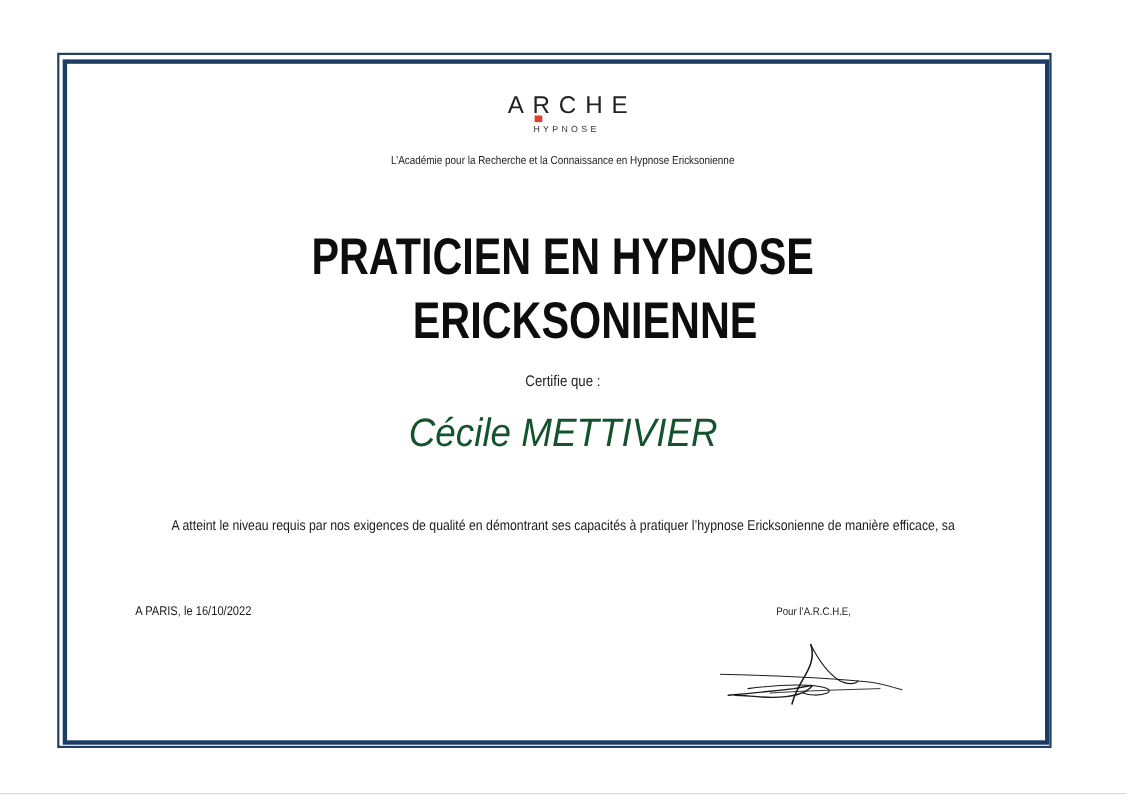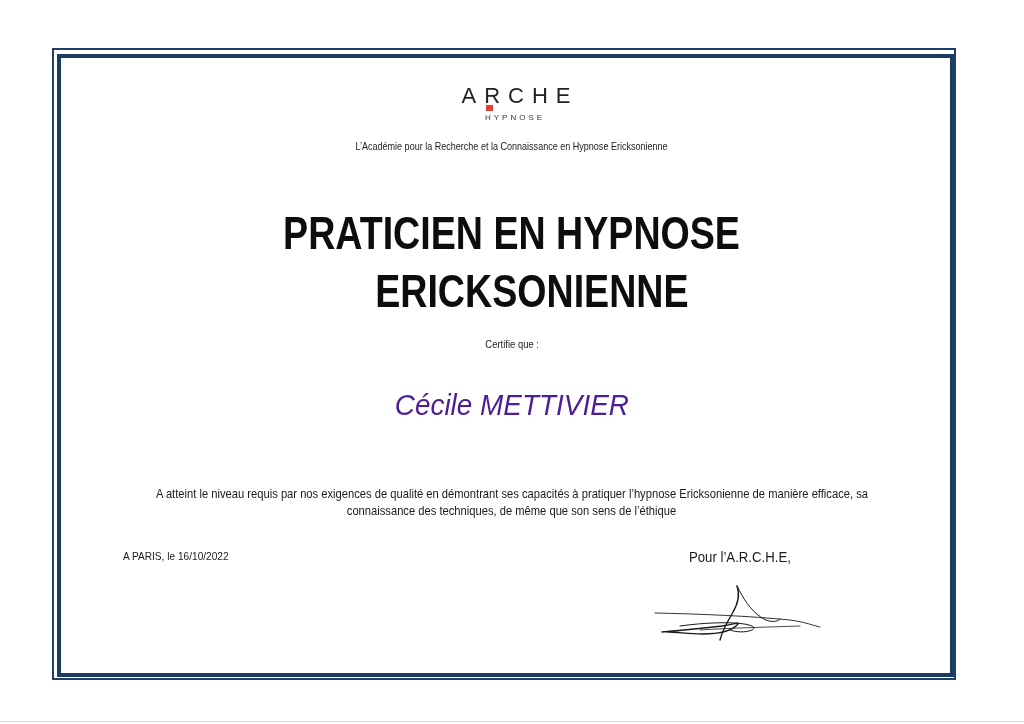--- a/index.html
+++ b/index.html
@@ -11,27 +11,27 @@
   .center { left:0; width:1024px; text-align:center; white-space:nowrap; }
   .logo-word { top:83px; font-size:22px; letter-spacing:8px; color:#222; padding-left:8px; }
   .logo-mark { left:486px; top:105px; width:7px; height:6px; }
   .logo-sub { top:113px; font-size:8px; letter-spacing:3px; color:#333; padding-left:3px; }
   .cond { display:inline-block; transform:scaleX(0.86); transform-origin:center; }
   .subtitle { top:140px; font-size:10.5px; color:#222;text-decoration:underline; }
   .title { font-weight:bold; font-size:47px; color:#0d0d0d; letter-spacing:0px; }
   .title .cond { transform:scaleX(0.80); }
   .t1 { top:205px; }
   .t2 { top:263px;padding-left:20px; }
-  .certifie { top:338px; font-size:11px; color:#222; }
-  .name { top:388px; font-size:30px; font-style:italic; color:#4c1d95; }
+  .certifie { top:338px; font-size:14px; color:#222; }
+  .name { top:372px; font-size:36px; font-style:italic; color:#14532d; }
   .name .cond { transform:scaleX(0.93); }
-  .body { top:469px; font-size:13px; color:#1a1a1a; line-height:17px;margin-top:16px; }
+  .body { top:469px; font-size:13px; color:#1a1a1a; line-height:17px; }
   .body .cond { transform:scaleX(0.86); }
   .place { left:123px; top:550px; font-size:11.5px; color:#1a1a1a; transform:scaleX(0.88); transform-origin:left; white-space:nowrap; }
-  .sign-block { left:640px; top:549px; width:200px; text-align:center; font-size:15px; line-height:15px; color:#1a1a1a; white-space:nowrap; }
+  .sign-block { left:640px; top:549px; width:200px; text-align:center; font-size:10px; line-height:15px; color:#1a1a1a; white-space:nowrap; }
   .sign-block .cond { transform:scaleX(0.88); }
   .signature { left:640px; top:580px; width:200px; height:70px; }
 </style>
 </head>
 <body>
 
 <div class="abs page-edge"></div>
 
 <div class="abs frame-outer"></div>
 <div class="abs frame-inner"></div>
@@ -54,21 +54,20 @@
 <div class="abs center certifie">
   <span class="cond">Certifie que :</span>
 </div>
 
 <div class="abs center name">
   <span class="cond">Cécile METTIVIER</span>
 </div>
 
 <div class="abs center body">
   <div><span class="cond">A atteint le niveau requis par nos exigences de qualité en démontrant ses capacités à pratiquer l’hypnose Ericksonienne de manière efficace, sa</span></div>
-  <div><span class="cond">connaissance des techniques, de même que son sens de l’éthique</span></div>
 </div>
 
 <div class="abs place">A PARIS, le 16/10/2022</div>
 
 <div class="abs sign-block">
   <div><span class="cond">Pour l’A.R.C.H.E,</span></div>
 </div>
 
 <svg class="abs signature" viewBox="0 0 200 70" width="200" height="70">
   <g fill="none" stroke="#1a1a1a" stroke-linecap="round">

